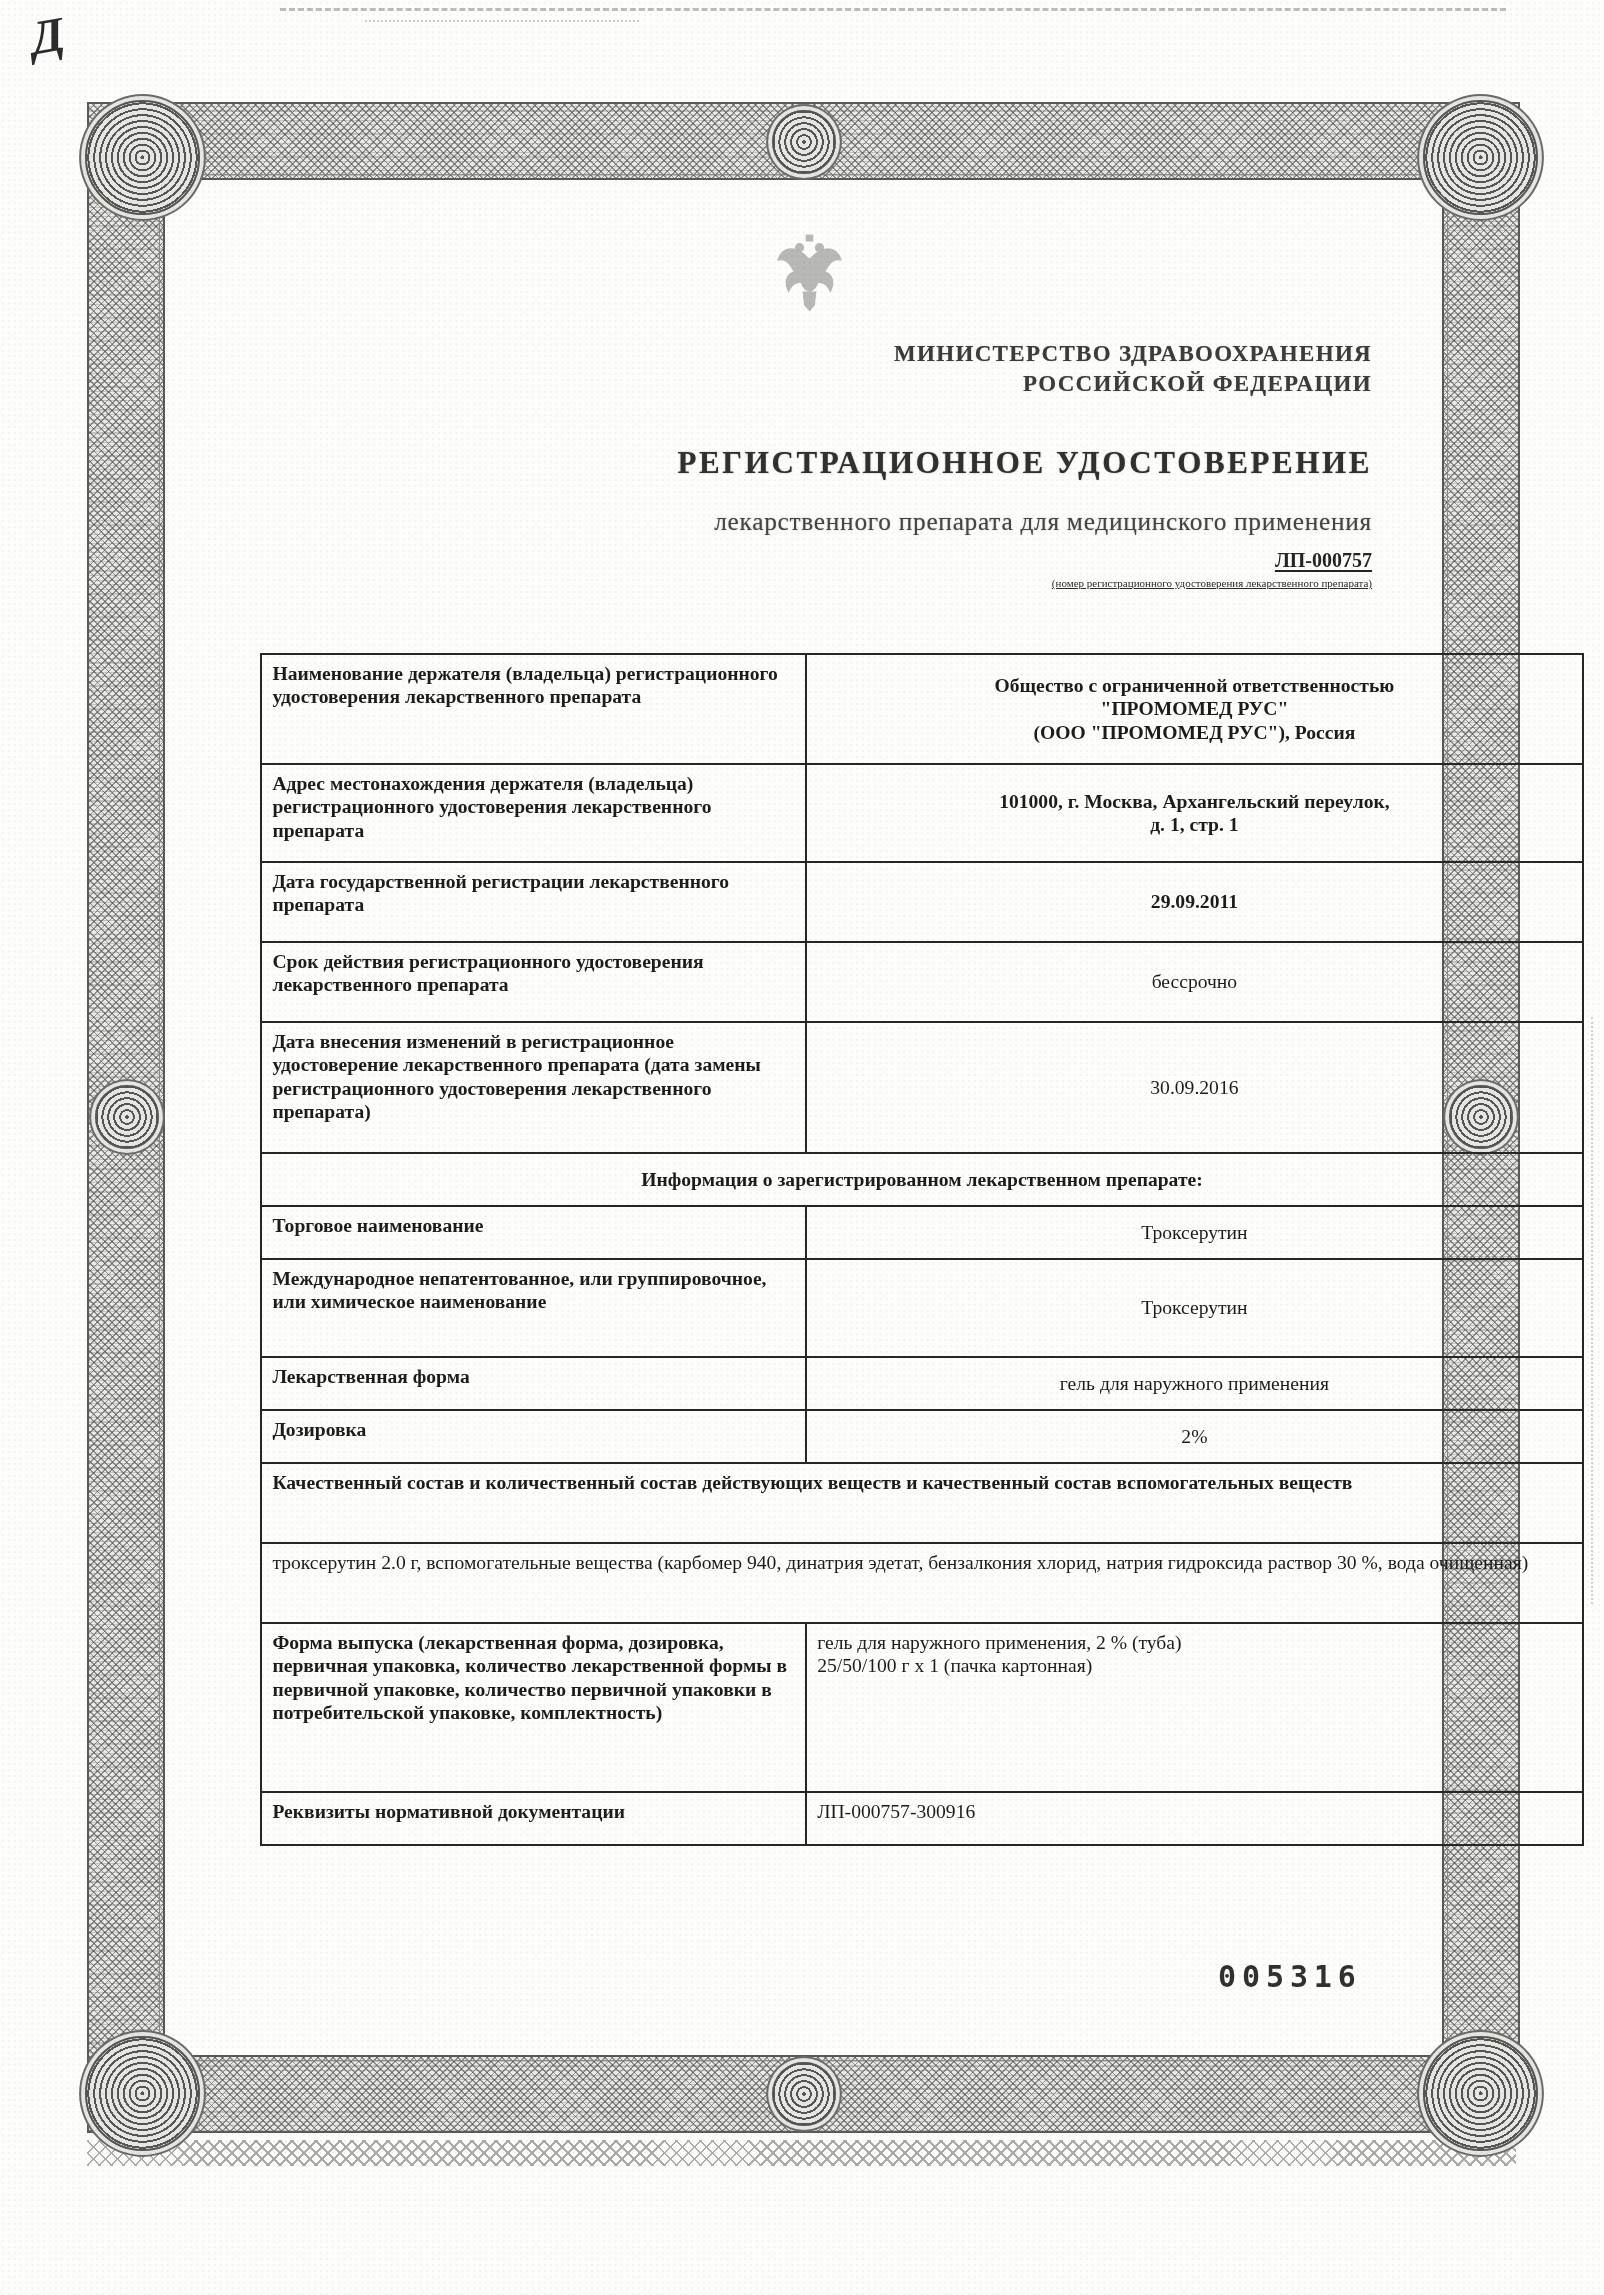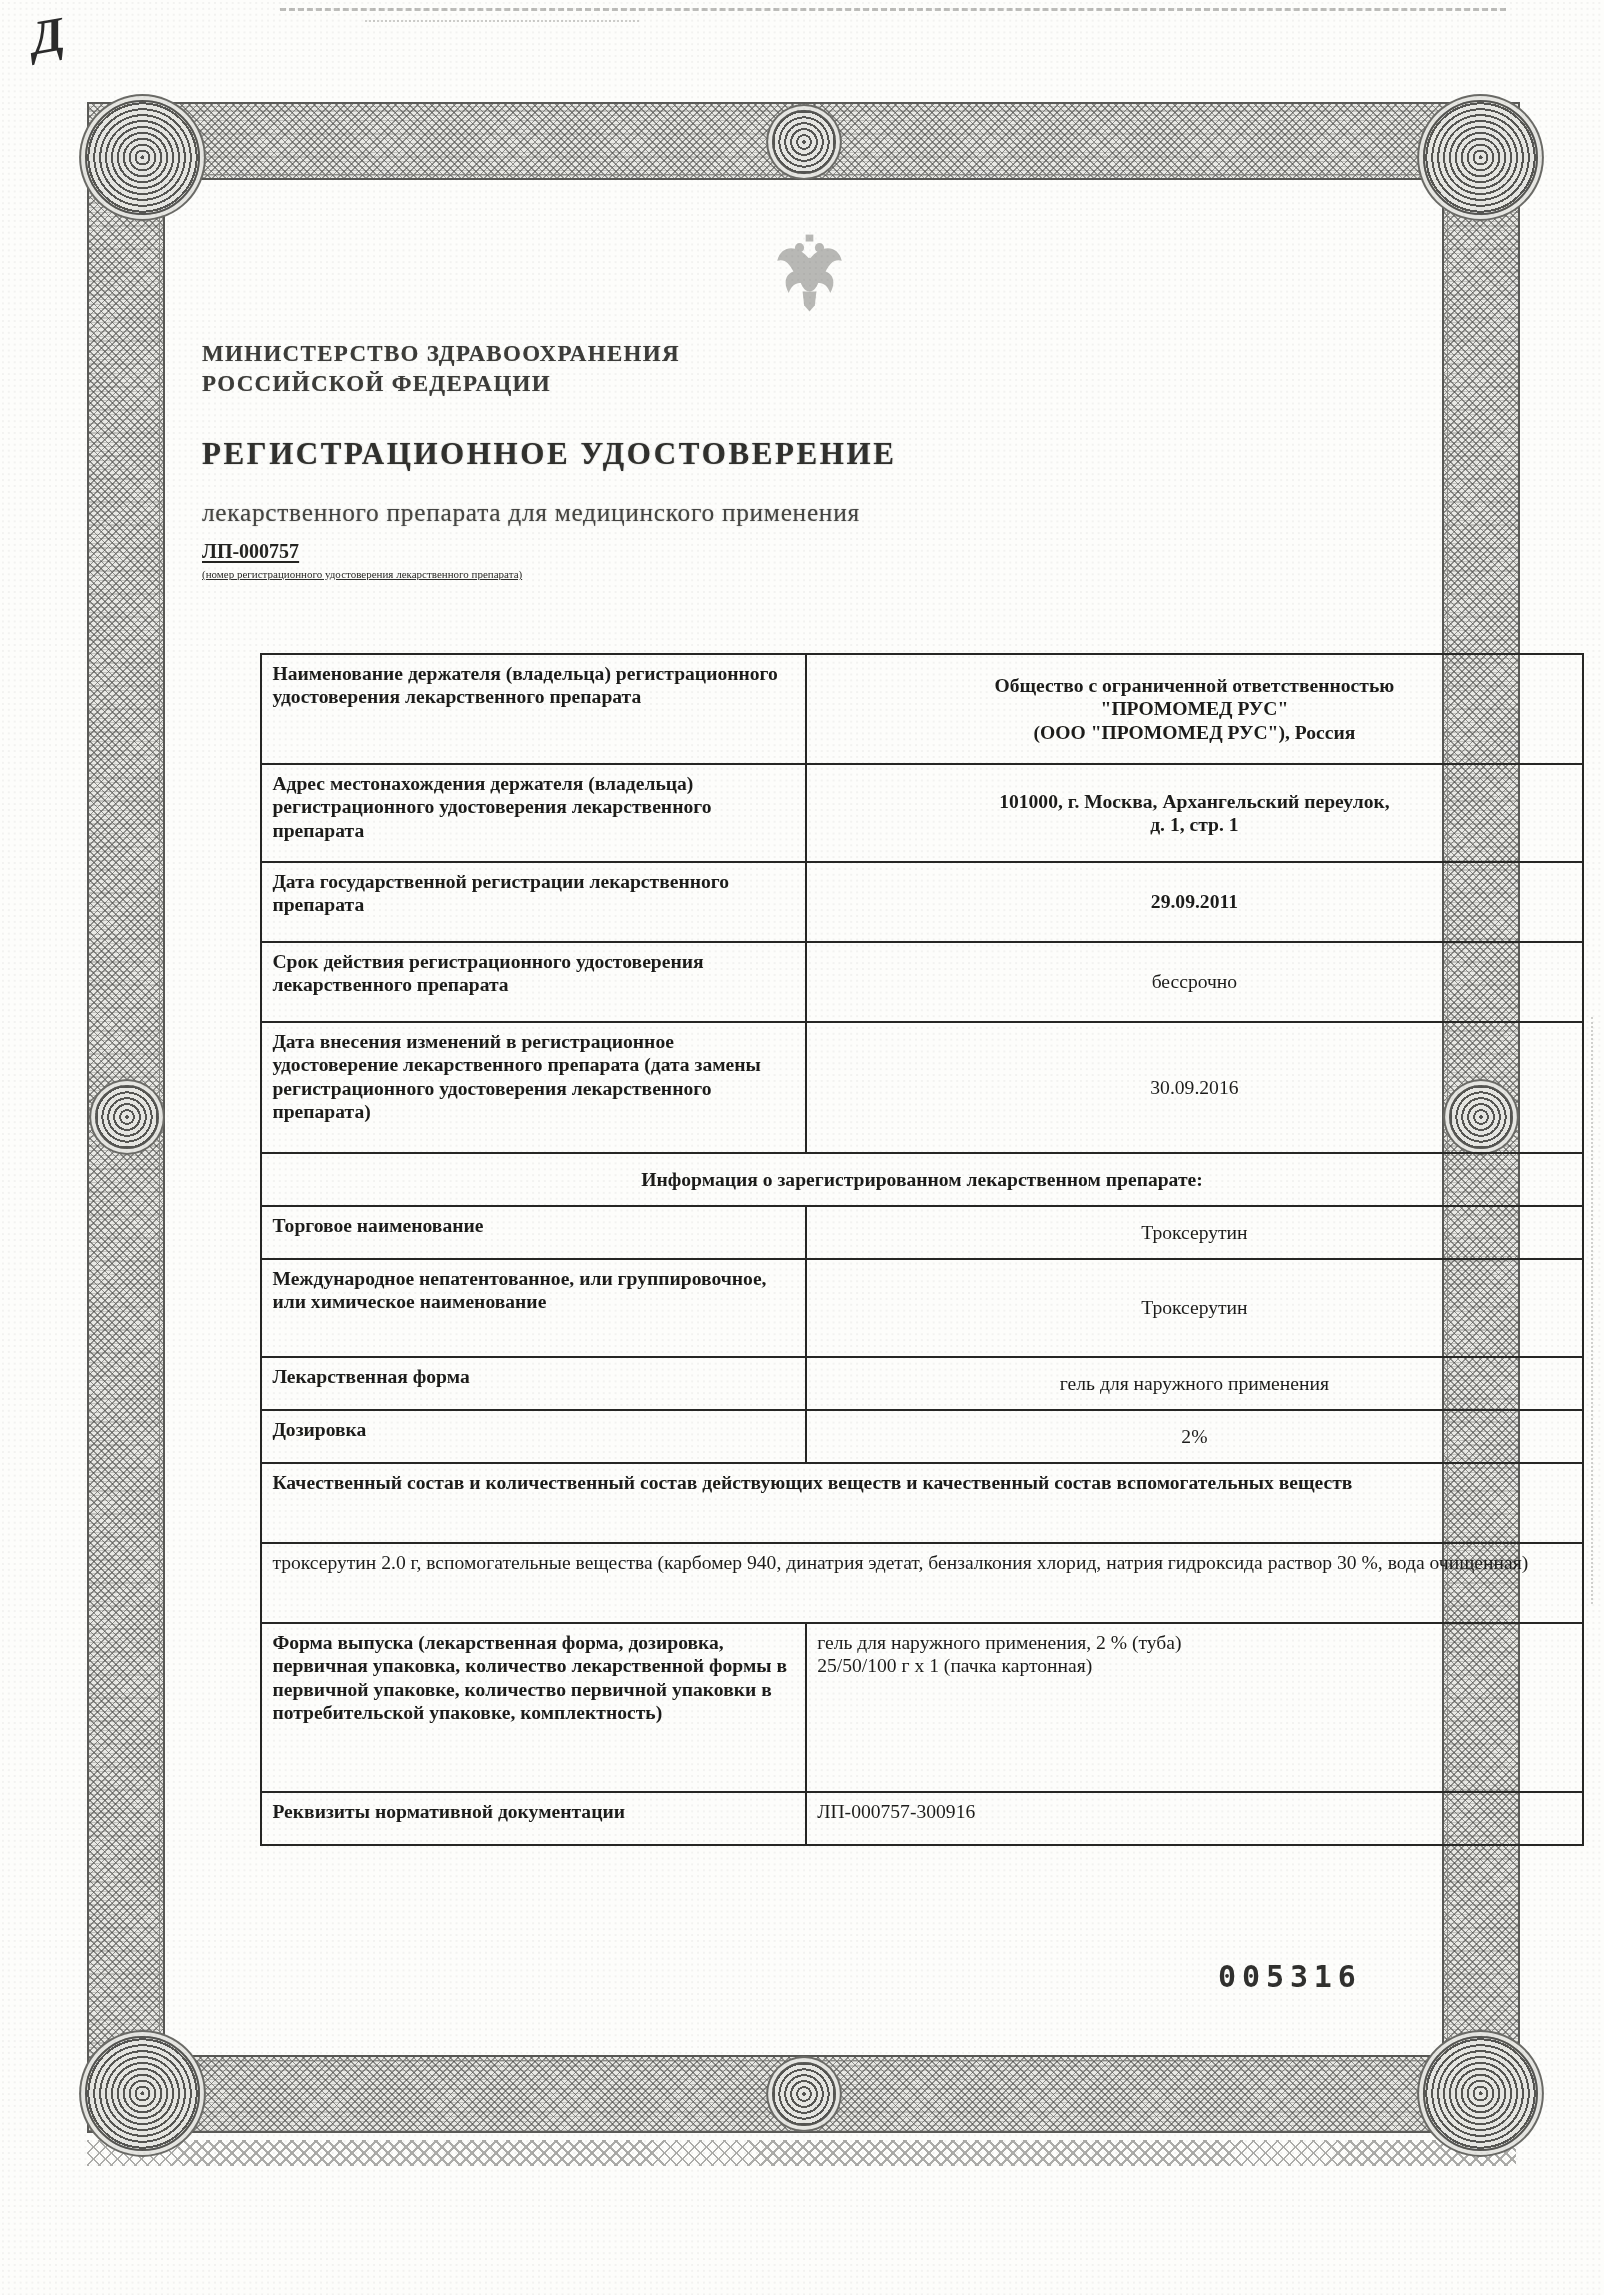--- a/index.html
+++ b/index.html
@@ -48,27 +48,27 @@
   .ros-ml{left:95px;top:1085px;} .ros-mr{left:1449px;top:1085px;}
   .zigzag-bottom{
     position:absolute;left:87px;top:2140px;width:1429px;height:26px;opacity:.6;z-index:1;
     background:
       repeating-linear-gradient(135deg, #777773 0 2px, transparent 2px 8.5px),
       repeating-linear-gradient(45deg, #777773 0 2px, transparent 2px 8.5px);
   }
   
   .content{position:absolute;inset:0;z-index:3;}
   .emblem{position:absolute;left:771px;top:230px;width:77px;height:86px;opacity:.65;filter:blur(0.7px);}
-  .doc-head{position:absolute;left:202px;right:224px;top:339px;text-align:left;}
+  .doc-head{position:absolute;left:202px;right:232px;top:339px;text-align:right;}
   .ministry{
     font-size:23px;font-weight:bold;letter-spacing:1.3px;color:#3c3c39;line-height:1.32;
     text-shadow:0 0 0.7px rgba(40,40,40,.5);
   }
   .title-main{
-    margin-top:36px;font-size:31px;font-weight:bold;letter-spacing:2.6px;color:#30302d;
+    margin-top:45px;font-size:31px;font-weight:bold;letter-spacing:2.6px;color:#30302d;
     text-shadow:0 0 1.3px rgba(50,50,50,.55);
   }
   .title-sub{
     margin-top:26px;font-size:25.4px;letter-spacing:0.7px;color:#454542;
     text-shadow:0 0 1.3px rgba(70,70,70,.5);
   }
   .reg-number{
     margin-top:13px;font-size:20px;font-weight:bold;text-decoration:underline;
     text-underline-offset:3.3px;color:#242421;
   }

